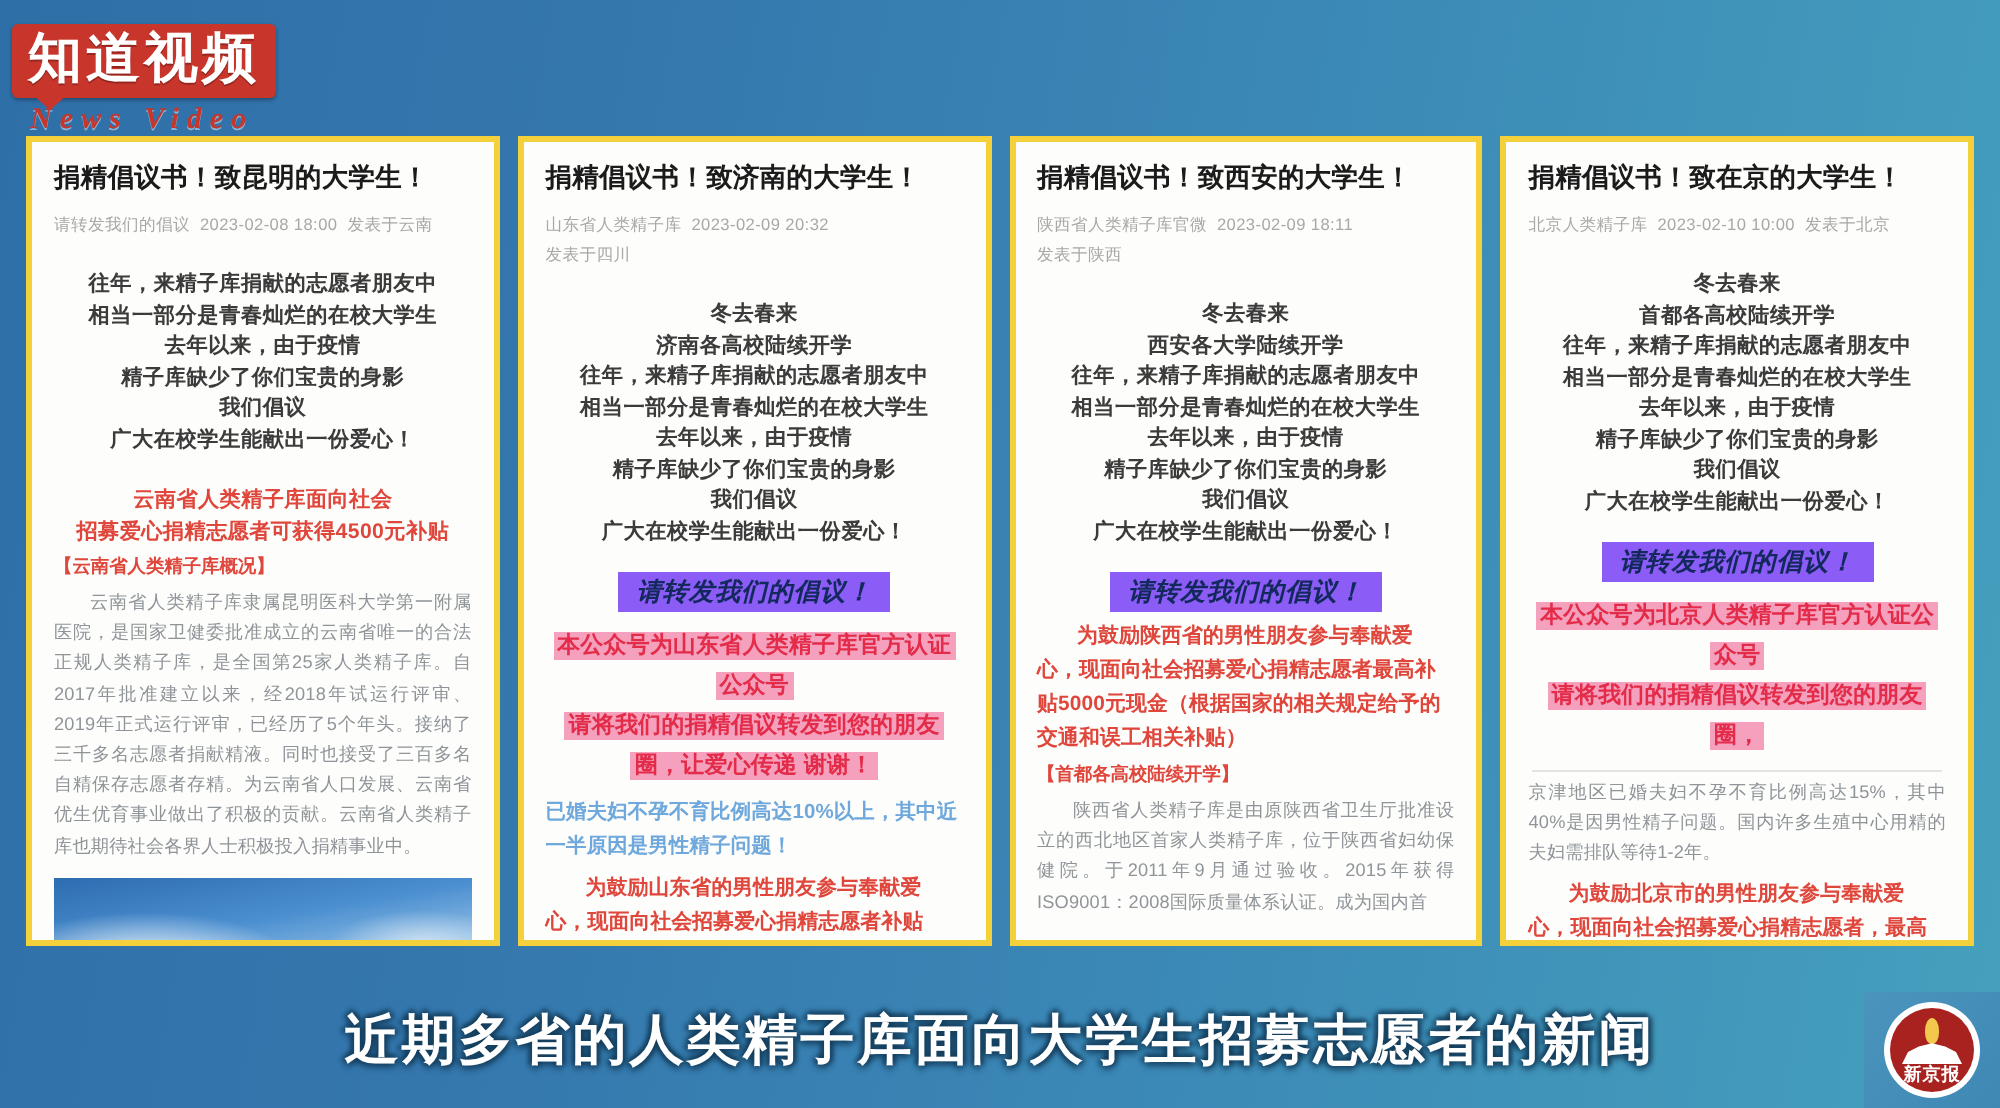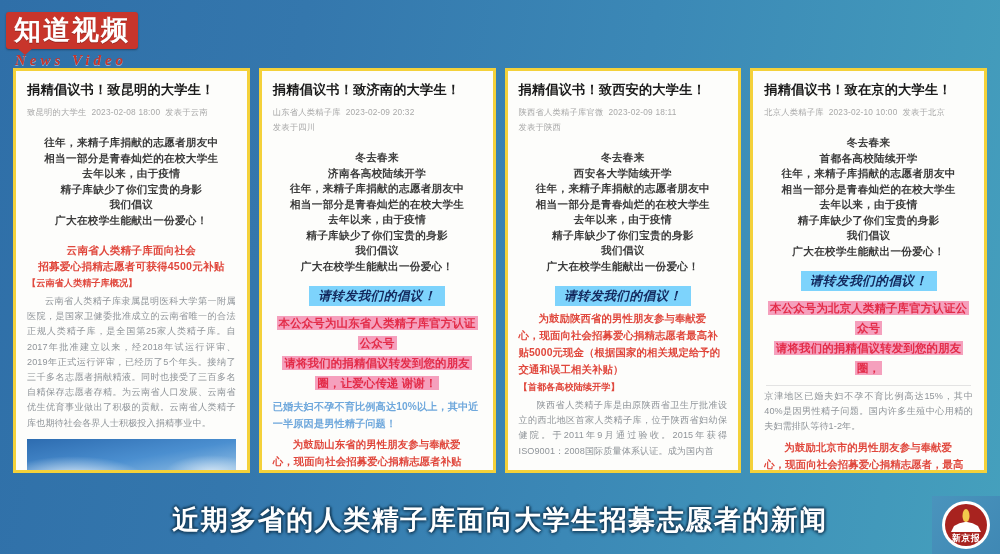--- a/index.html
+++ b/index.html
@@ -139,21 +139,21 @@
     line-height: 15.2px;
     text-align: justify;
     text-indent: 18px;
     letter-spacing: .1px;
   }
   .greytext.noindent { text-indent: 0; }
 
   .hl-yellow-wrap { margin-top: 12px; text-align: center; }
   .hl-yellow {
     display: inline-block;
-    background: #7dd3fc;
+    background: #8b5cf6;
     color: #13295e;
     font-style: italic;
     font-weight: 700;
     font-size: 12.6px;
     line-height: 18px;
     padding: 1px 9px;
     letter-spacing: .5px;
     white-space: nowrap;
   }
 
@@ -286,21 +286,21 @@
     </div>
     <div class="logo-en">News Video</div>
   </div>
 
   <div id="cards">
 
     <div class="card">
       <div class="card-inner">
         <div class="c-title">捐精倡议书！致昆明的大学生！</div>
         <div class="c-meta">
-          <span>致昆明的大学生</span><span class="sep"></span><span>2023-02-08 18:00</span><span class="sep"></span><span>发表于云南</span>
+          <span>请转发我们的倡议</span><span class="sep"></span><span>2023-02-08 18:00</span><span class="sep"></span><span>发表于云南</span>
         </div>
         <div class="c-body">
           <div class="bodyline">往年，来精子库捐献的志愿者朋友中</div>
           <div class="bodyline">相当一部分是青春灿烂的在校大学生</div>
           <div class="bodyline">去年以来，由于疫情</div>
           <div class="bodyline">精子库缺少了你们宝贵的身影</div>
           <div class="bodyline">我们倡议</div>
           <div class="bodyline">广大在校学生能献出一份爱心！</div>
         </div>
         <div class="redblock">

